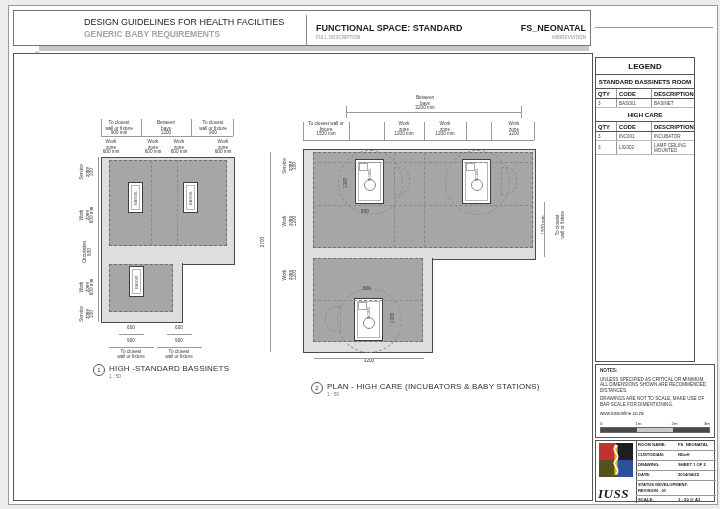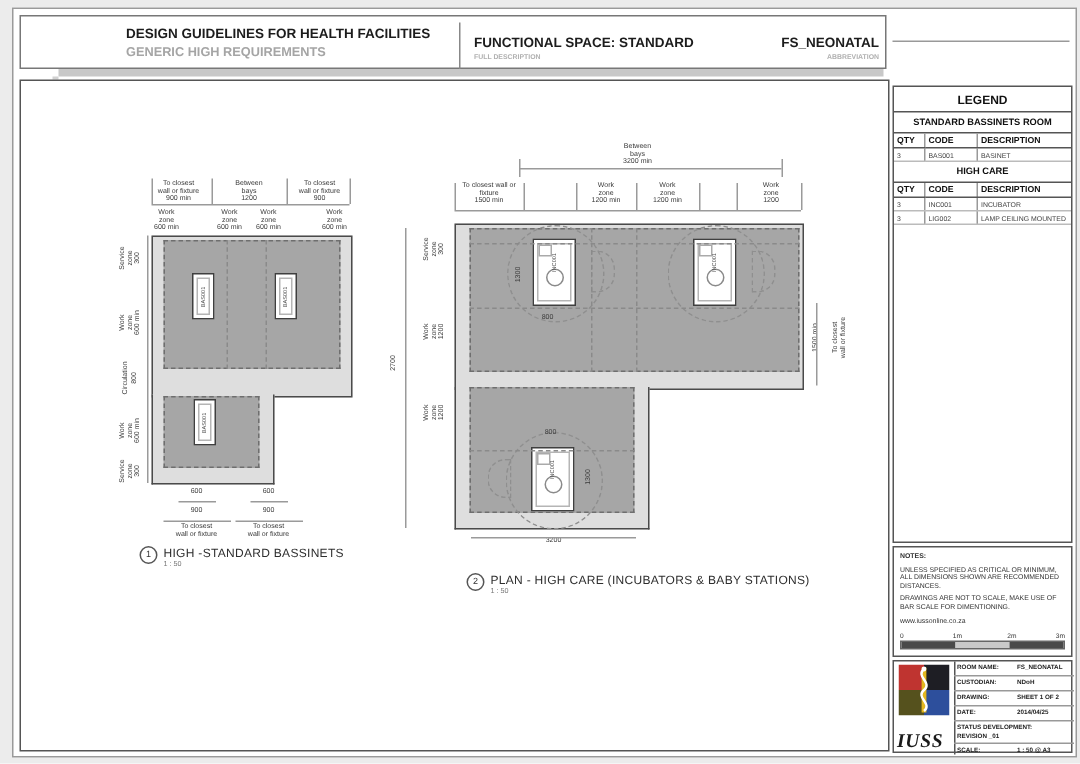--- a/index.html
+++ b/index.html
@@ -7,21 +7,21 @@
     width:720px;height:509px;background:#ececec;
     font-family:"Liberation Sans", sans-serif;
     -webkit-font-smoothing:antialiased;position:relative;overflow:hidden;color:#222;
   }
   #sheet{position:absolute;left:8px;top:5px;width:708px;height:498px;background:#fff;border:1px solid #9a9a9a;}
   .abs{position:absolute;}
 
   
   #hdr-box{left:4px;top:4px;width:576px;height:34px;border:1px solid #777;background:#fff;}
   #hdr-logo{left:6px;top:1px;font-size:26px;font-weight:bold;letter-spacing:0.5px;color:#111;}
-  #hdr-title{left:70px;top:6px;font-size:9px;font-weight:bold;color:#1c1c1c;}
+  #hdr-title{left:70px;top:6px;font-size:9px;font-weight:normal;color:#1c1c1c;}
   #hdr-sub{left:70px;top:18px;font-size:8.5px;font-weight:bold;color:#a5a5a5;}
   #hdr-vline{left:292px;top:4px;width:1px;height:34px;background:#888;}
   #hdr-fs{left:302px;top:12px;font-size:9px;font-weight:bold;color:#1c1c1c;}
   #hdr-fs-cap{left:302px;top:24px;font-size:4.6px;color:#b0b0b0;font-weight:bold;}
   #hdr-abbr{left:452px;top:12px;width:120px;text-align:right;font-size:9px;font-weight:bold;color:#1c1c1c;}
   #hdr-abbr-cap{left:452px;top:24px;width:120px;text-align:right;font-size:4.6px;color:#b0b0b0;font-weight:bold;}
   #code-box{left:586px;top:2px;width:118px;height:38px;border:1px solid #777;background:#fff;}
   #code-hline{left:586px;top:21px;width:118px;height:1px;background:#999;}
   .code-label{font-size:4.4px;color:#9a9a9a;font-weight:bold;}
   .code-val{font-size:8px;font-weight:bold;color:#111;}
@@ -50,21 +50,21 @@
   .dimline.dashed-h{background:none;border-top:1px dashed #8a8a8a;}
   .dimline.dashed-v{background:none;border-left:1px dashed #8a8a8a;}
 
   
   .plan-num{position:absolute;width:10px;height:10px;border:1px solid #555;border-radius:50%;font-size:6px;line-height:10px;text-align:center;color:#333;background:#fff;}
   .plan-title{position:absolute;font-size:8px;color:#2e2e2e;letter-spacing:0.2px;}
   .plan-scale{position:absolute;font-size:4.8px;color:#777;}
 
   
   .panel-box{border:1px solid #555;background:#fff;box-sizing:border-box;}
-  #legend-box{left:586px;top:51px;width:120px;height:305px;}
+  #legend-box{left:586px;top:51px;width:100px;height:305px;}
   .legend-title{text-align:center;font-weight:bold;font-size:8px;padding:4px 0 3px 0;color:#111;}
   .section-head{text-align:center;font-weight:bold;font-size:6.2px;padding:3px 0;border-top:1px solid #555;border-bottom:1px solid #555;color:#111;}
   .section-head.noborder-top{border-top:none;}
   table.legend{width:100%;border-collapse:collapse;table-layout:fixed;}
   table.legend th{font-size:5.8px;font-weight:bold;text-align:left;padding:1.5px 2px;border-bottom:1px solid #555;color:#111;}
   table.legend td{font-size:4.6px;padding:1.5px 2px;border-bottom:1px solid #bbb;color:#444;}
   table.legend th.c1,table.legend td.c1{width:16px;border-right:1px solid #999;}
   table.legend th.c2,table.legend td.c2{width:30px;border-right:1px solid #999;}
 
   #notes-box{left:586px;top:358px;width:120px;height:74px;}
@@ -84,21 +84,21 @@
   .tb-value{position:absolute;left:42px;top:1px;font-size:4.2px;font-weight:bold;color:#222;}
   .tb-value.below{left:2px;top:7px;}
 </style>
 </head>
 <body>
 
 <div id="sheet">
 
   <div class="abs" id="hdr-box">
     <div class="abs" id="hdr-title">DESIGN GUIDELINES FOR HEALTH FACILITIES</div>
-    <div class="abs" id="hdr-sub">GENERIC HIGH REQUIREMENTS</div>
+    <div class="abs" id="hdr-sub">GENERIC BABY REQUIREMENTS</div>
     <div class="abs" id="hdr-vline"></div>
     <div class="abs" id="hdr-fs">FUNCTIONAL SPACE: STANDARD</div>
     <div class="abs" id="hdr-fs-cap">FULL DESCRIPTION</div>
     <div class="abs" id="hdr-abbr">FS_NEONATAL</div>
     <div class="abs" id="hdr-abbr-cap">ABBREVIATION</div>
   </div>
   <div class="abs" id="code-hline"></div>
   <div class="abs" id="shadow-h"></div>
   <div class="abs" id="shadow-v"></div>
 

